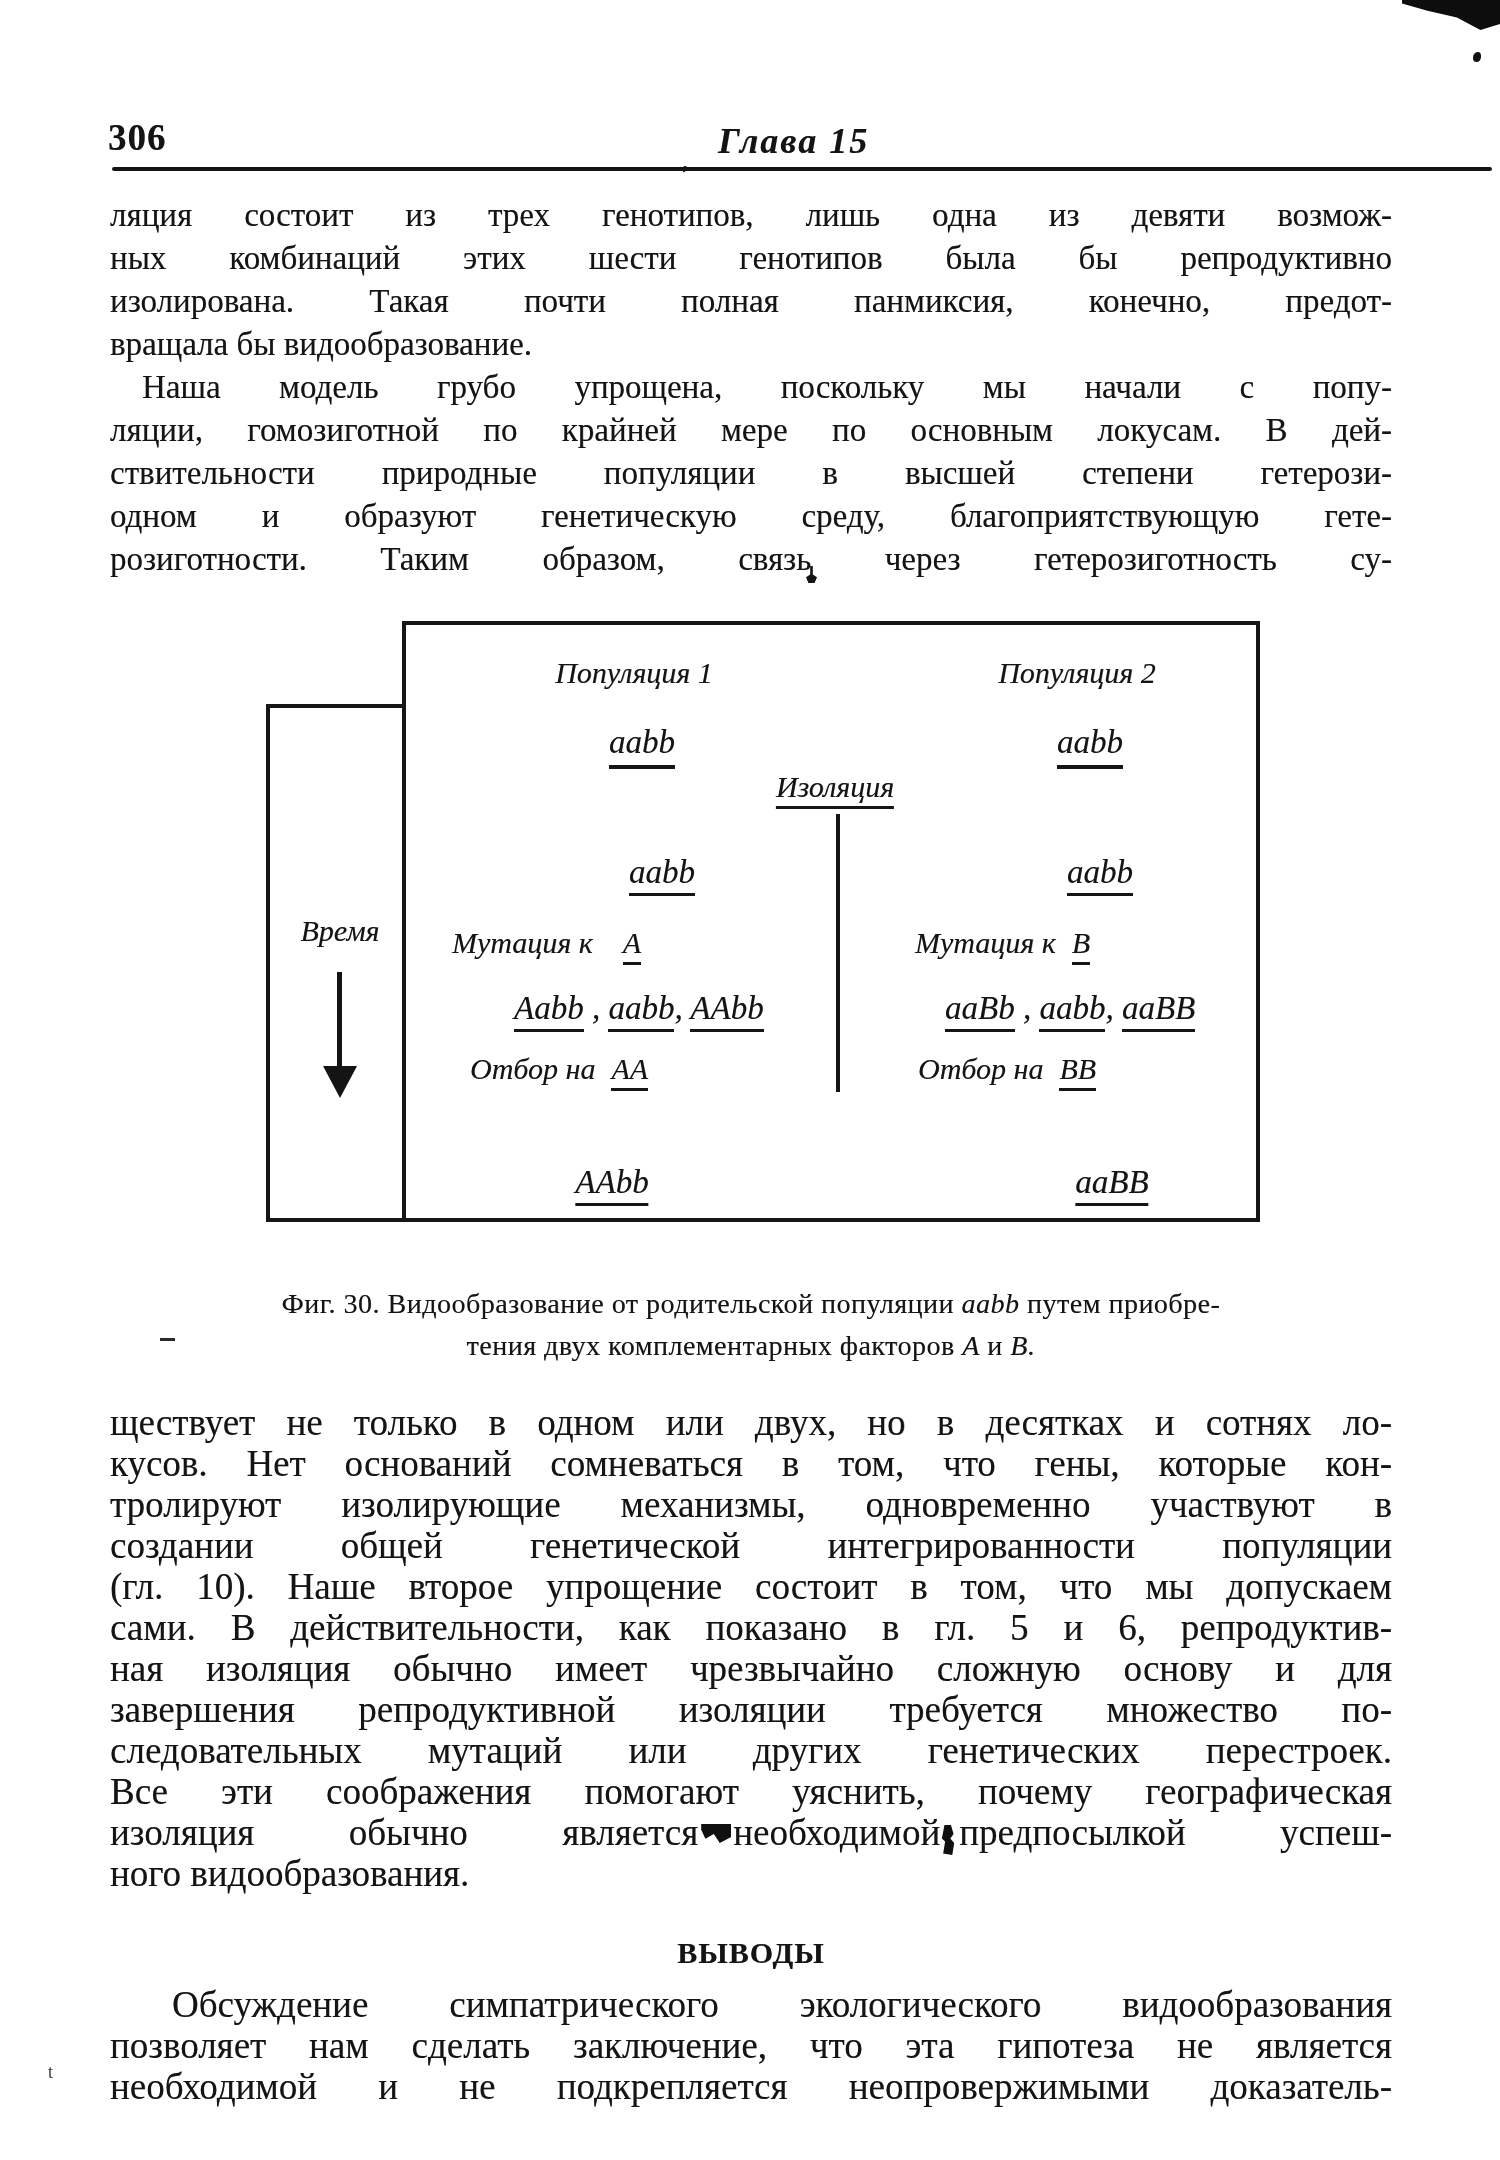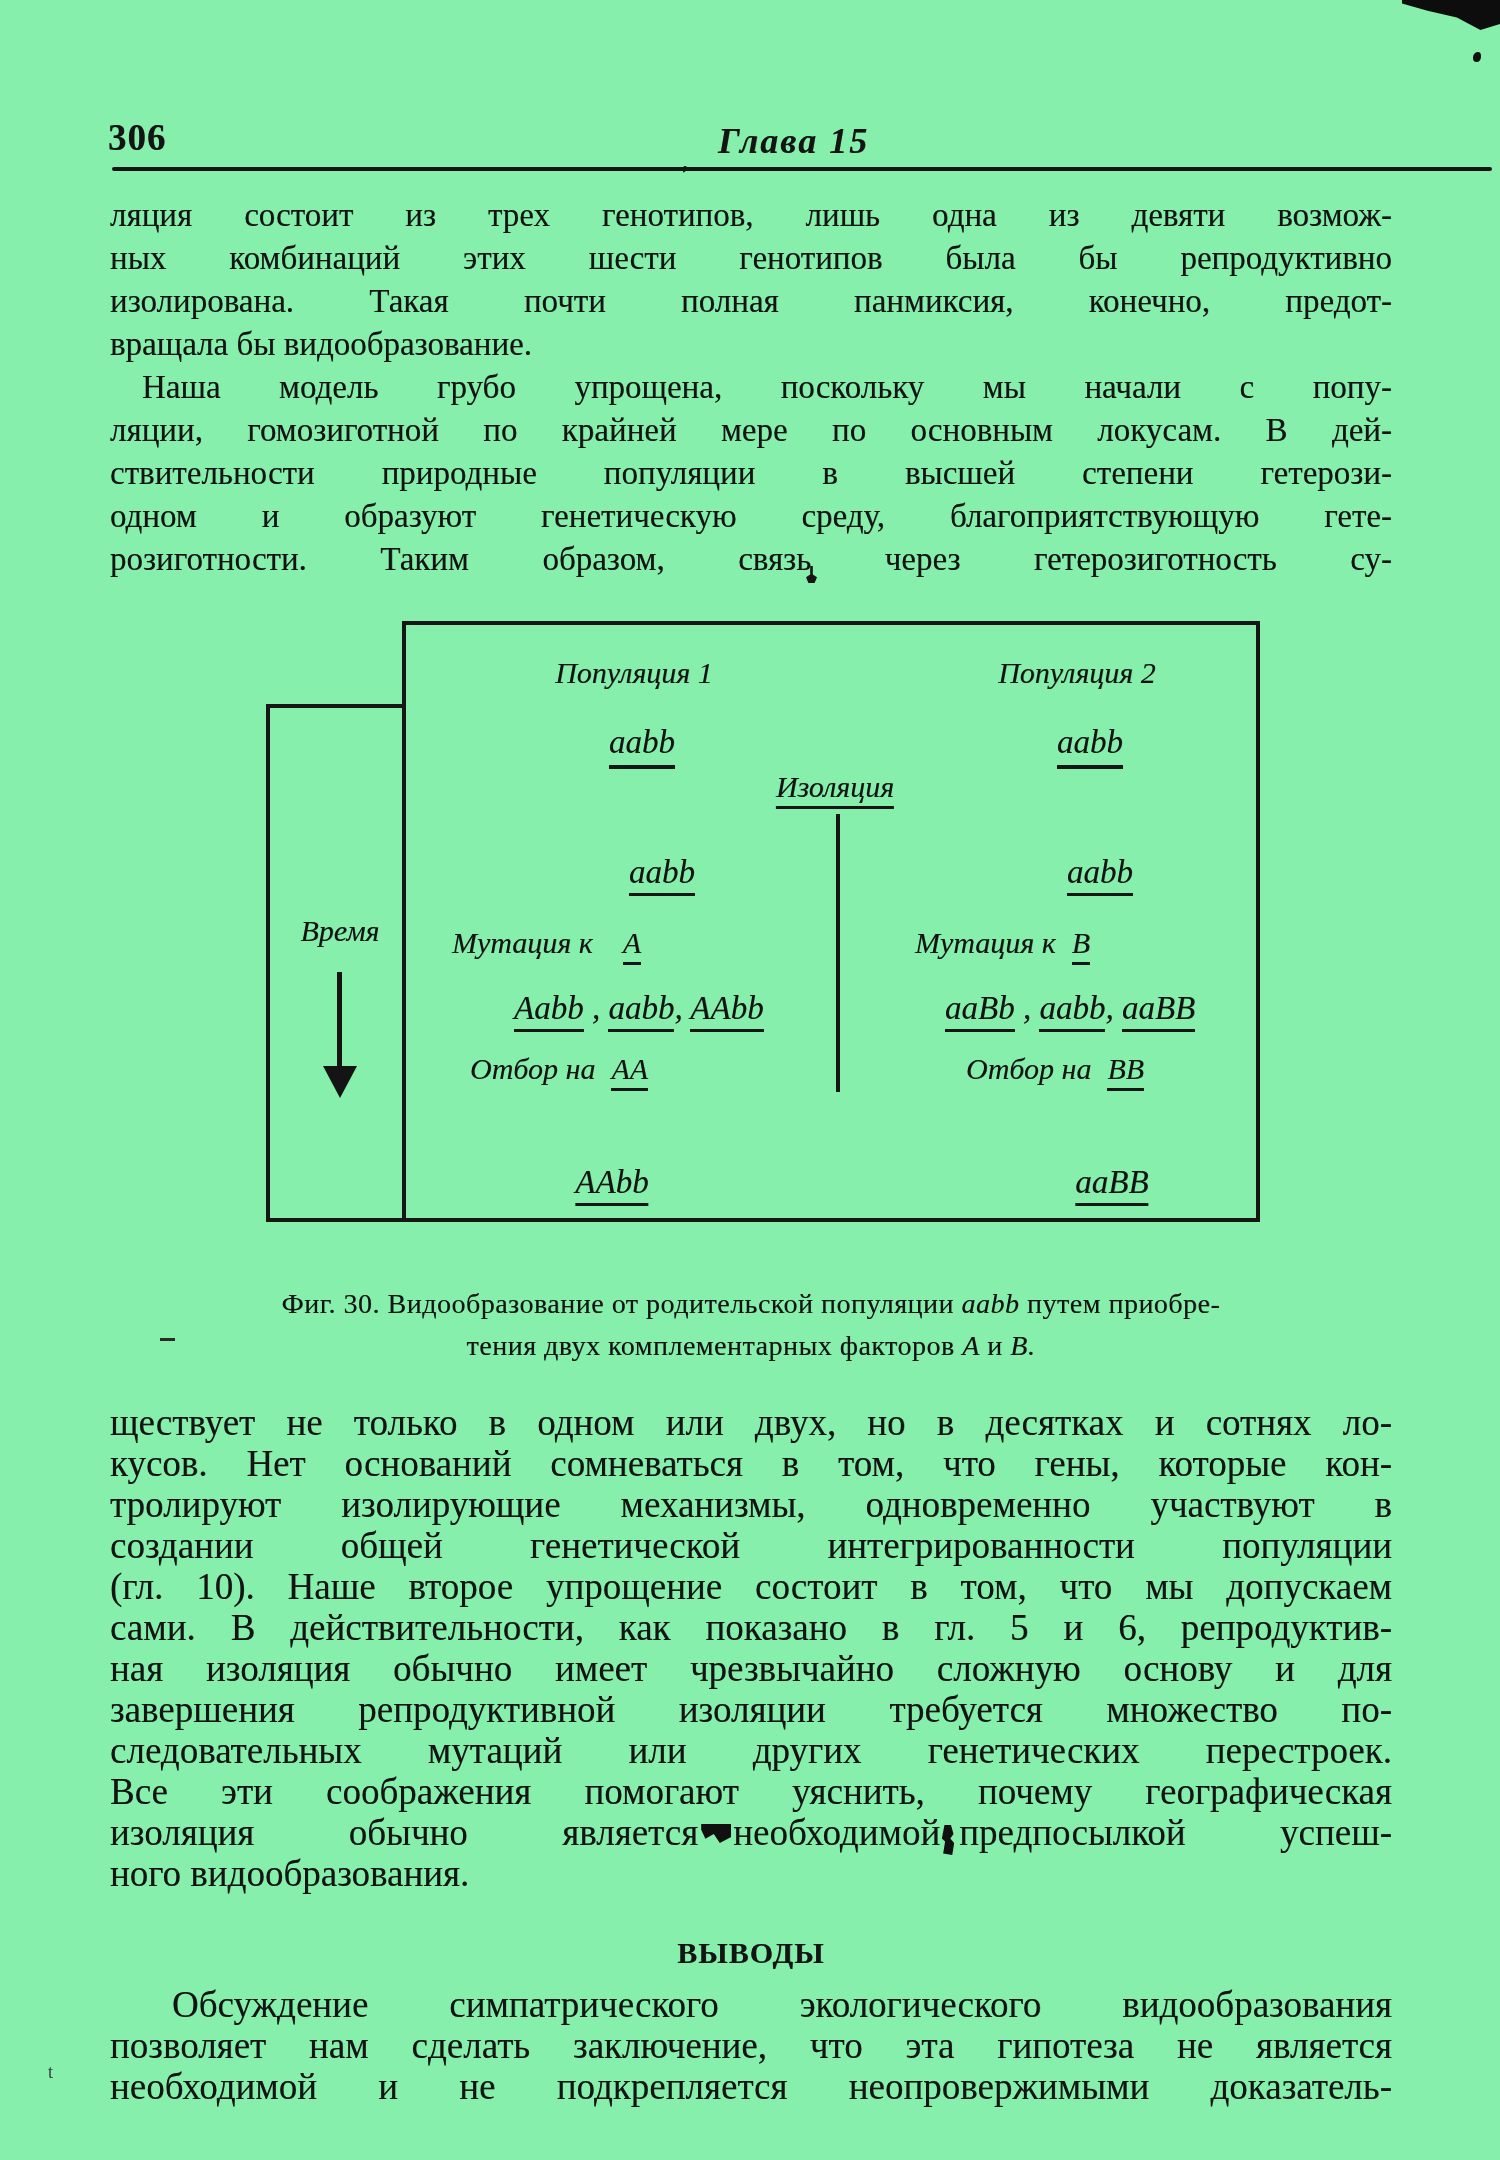--- a/index.html
+++ b/index.html
@@ -1,20 +1,20 @@
 <!DOCTYPE html>
 <html lang="ru"><head>
 <meta charset="utf-8">
 <title>306 — Глава 15</title>
 <style>
   html,body{margin:0;padding:0;}
   body{background:#e8e6e1;}
   .page{
     position:relative; width:1500px; height:2160px; margin:0 auto;
-    background:#86efac; color:#141414; overflow:hidden;
+    background:#ffffff; color:#141414; overflow:hidden;
     font-family:"Liberation Serif","DejaVu Serif",serif;
     text-shadow:0.3px 0.3px 0 rgba(10,10,10,0.45);
   }
   
   .pageno{position:absolute; left:108px; top:116px; font-size:37px; font-weight:bold; letter-spacing:1px;}
   .chapter{position:absolute; left:718px; top:120px; font-size:36px; font-style:italic; font-weight:600; letter-spacing:2px;}
   .rule{position:absolute; left:112px; top:167px; width:1380px; height:4px; background:#151515; border-radius:2px;}
   .comma-art{position:absolute; left:682px; top:146px; font-size:26px; color:#111;}
   
   .tblock{position:absolute; left:110px; width:1282px;}
@@ -109,21 +109,21 @@
   <div class="fig-geno ctr" style="left:662px; top:854px;"><span class="u">aabb</span></div>
   <div class="fig-geno ctr" style="left:1100px; top:854px;"><span class="u">aabb</span></div>
 
   <div class="fig-label" style="left:452px; top:926px;"><span>Мутация к</span><span class="u gap-wide">A</span></div>
   <div class="fig-label" style="left:915px; top:926px;"><span>Мутация к</span><span class="u gap-med">B</span></div>
 
   <div class="fig-geno" style="left:514px; top:990px;"><span class="u">Aabb</span><span> , </span><span class="u">aabb</span><span>, </span><span class="u">AAbb</span></div>
   <div class="fig-geno" style="left:945px; top:990px;"><span class="u">aaBb</span><span> , </span><span class="u">aabb</span><span>, </span><span class="u">aaBB</span></div>
 
   <div class="fig-label" style="left:470px; top:1052px;"><span>Отбор на</span><span class="u gap-med">AA</span></div>
-  <div class="fig-label" style="left:918px; top:1052px;margin-left:48px;"><span>Отбор на</span><span class="u gap-med">BB</span></div>
+  <div class="fig-label" style="left:918px; top:1052px;"><span>Отбор на</span><span class="u gap-med">BB</span></div>
 
   <div class="fig-geno ctr" style="left:612px; top:1164px;"><span class="u">AAbb</span></div>
   <div class="fig-geno ctr" style="left:1112px; top:1164px;"><span class="u">aaBB</span></div>
 
   <div class="fig-label ctr" style="left:340px; top:914px;">Время</div>
   <div class="arrow-shaft"></div>
   <div class="arrow-head"></div>
 
   <div class="cap cap1"><span>Фиг. 30. Видообразование от родительской популяции </span><span class="it">aabb</span><span> путем приобре-</span></div>
   <div class="cap cap2"><span>тения двух комплементарных факторов </span><span class="it">А</span><span> и </span><span class="it">В.</span></div>

